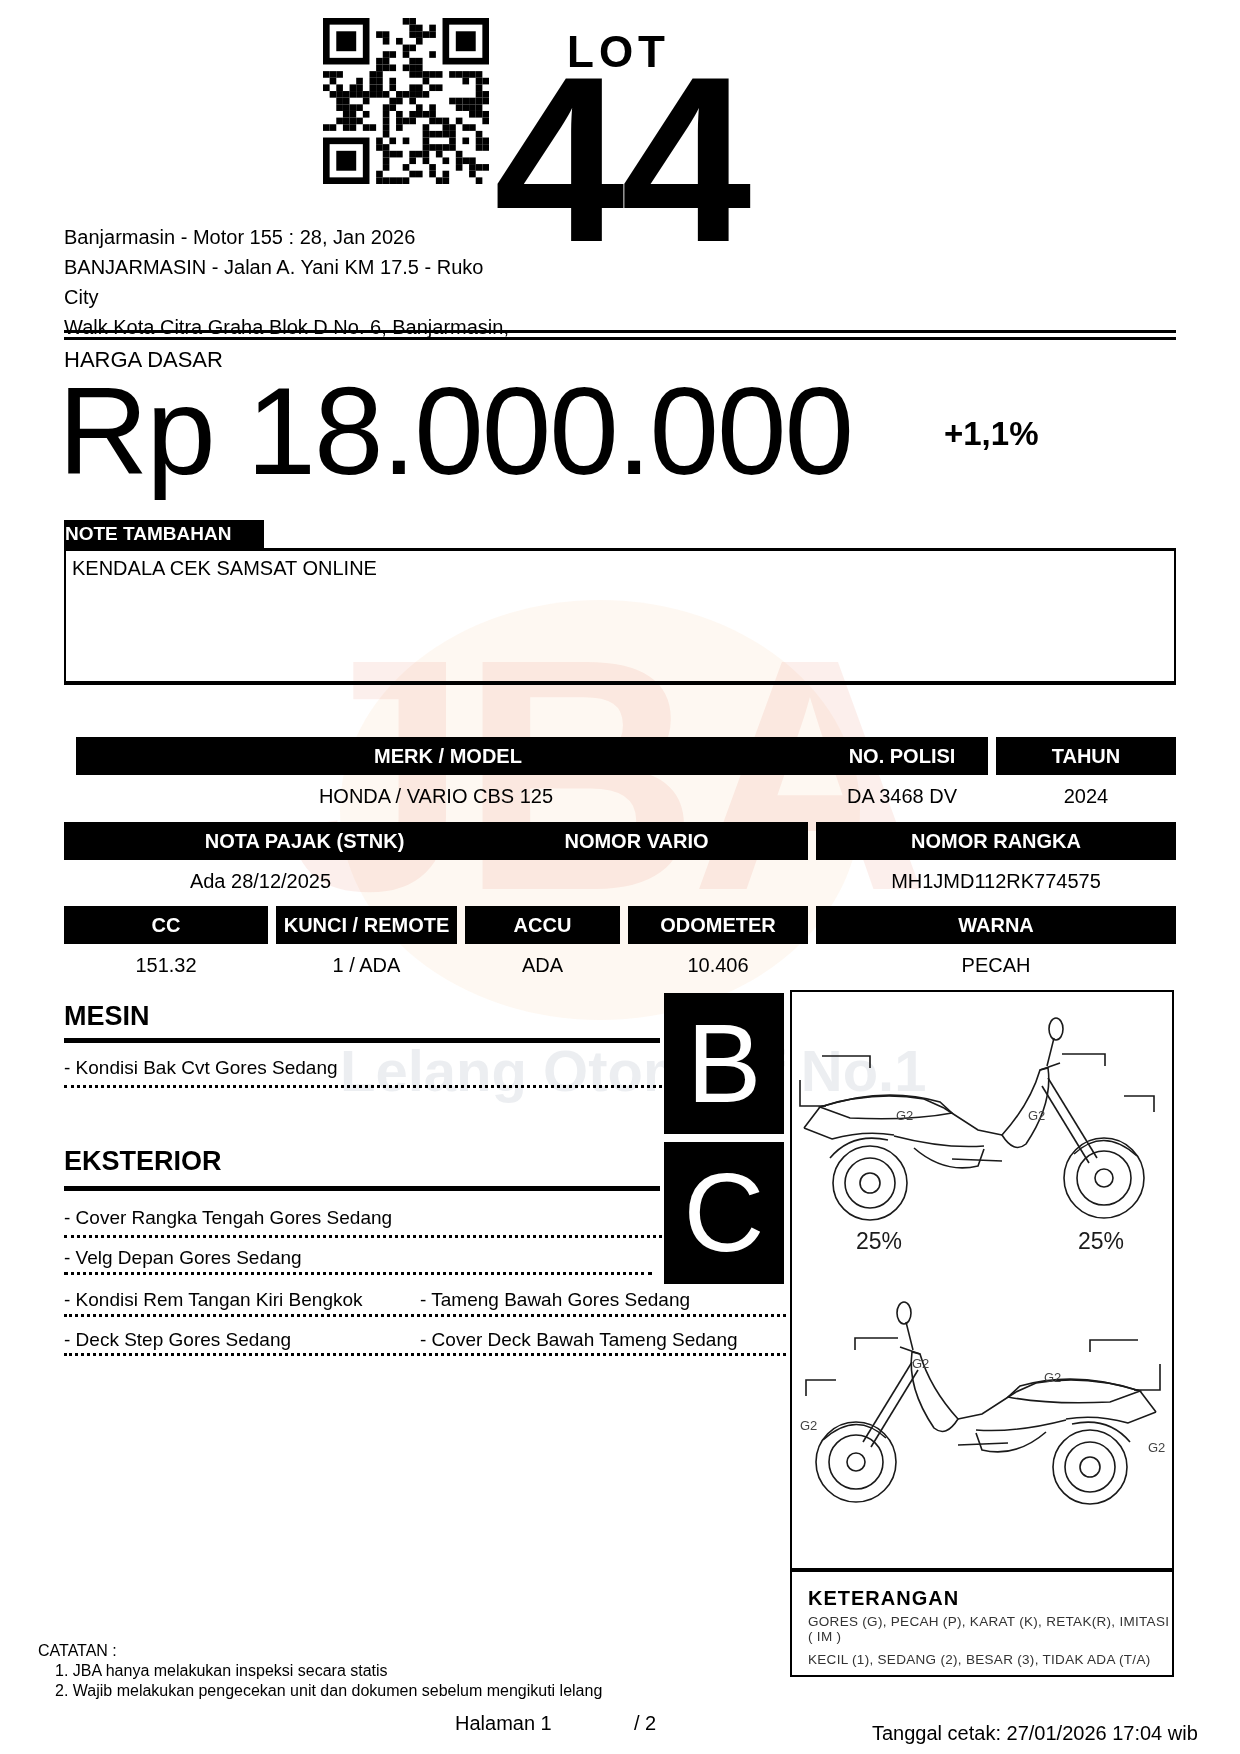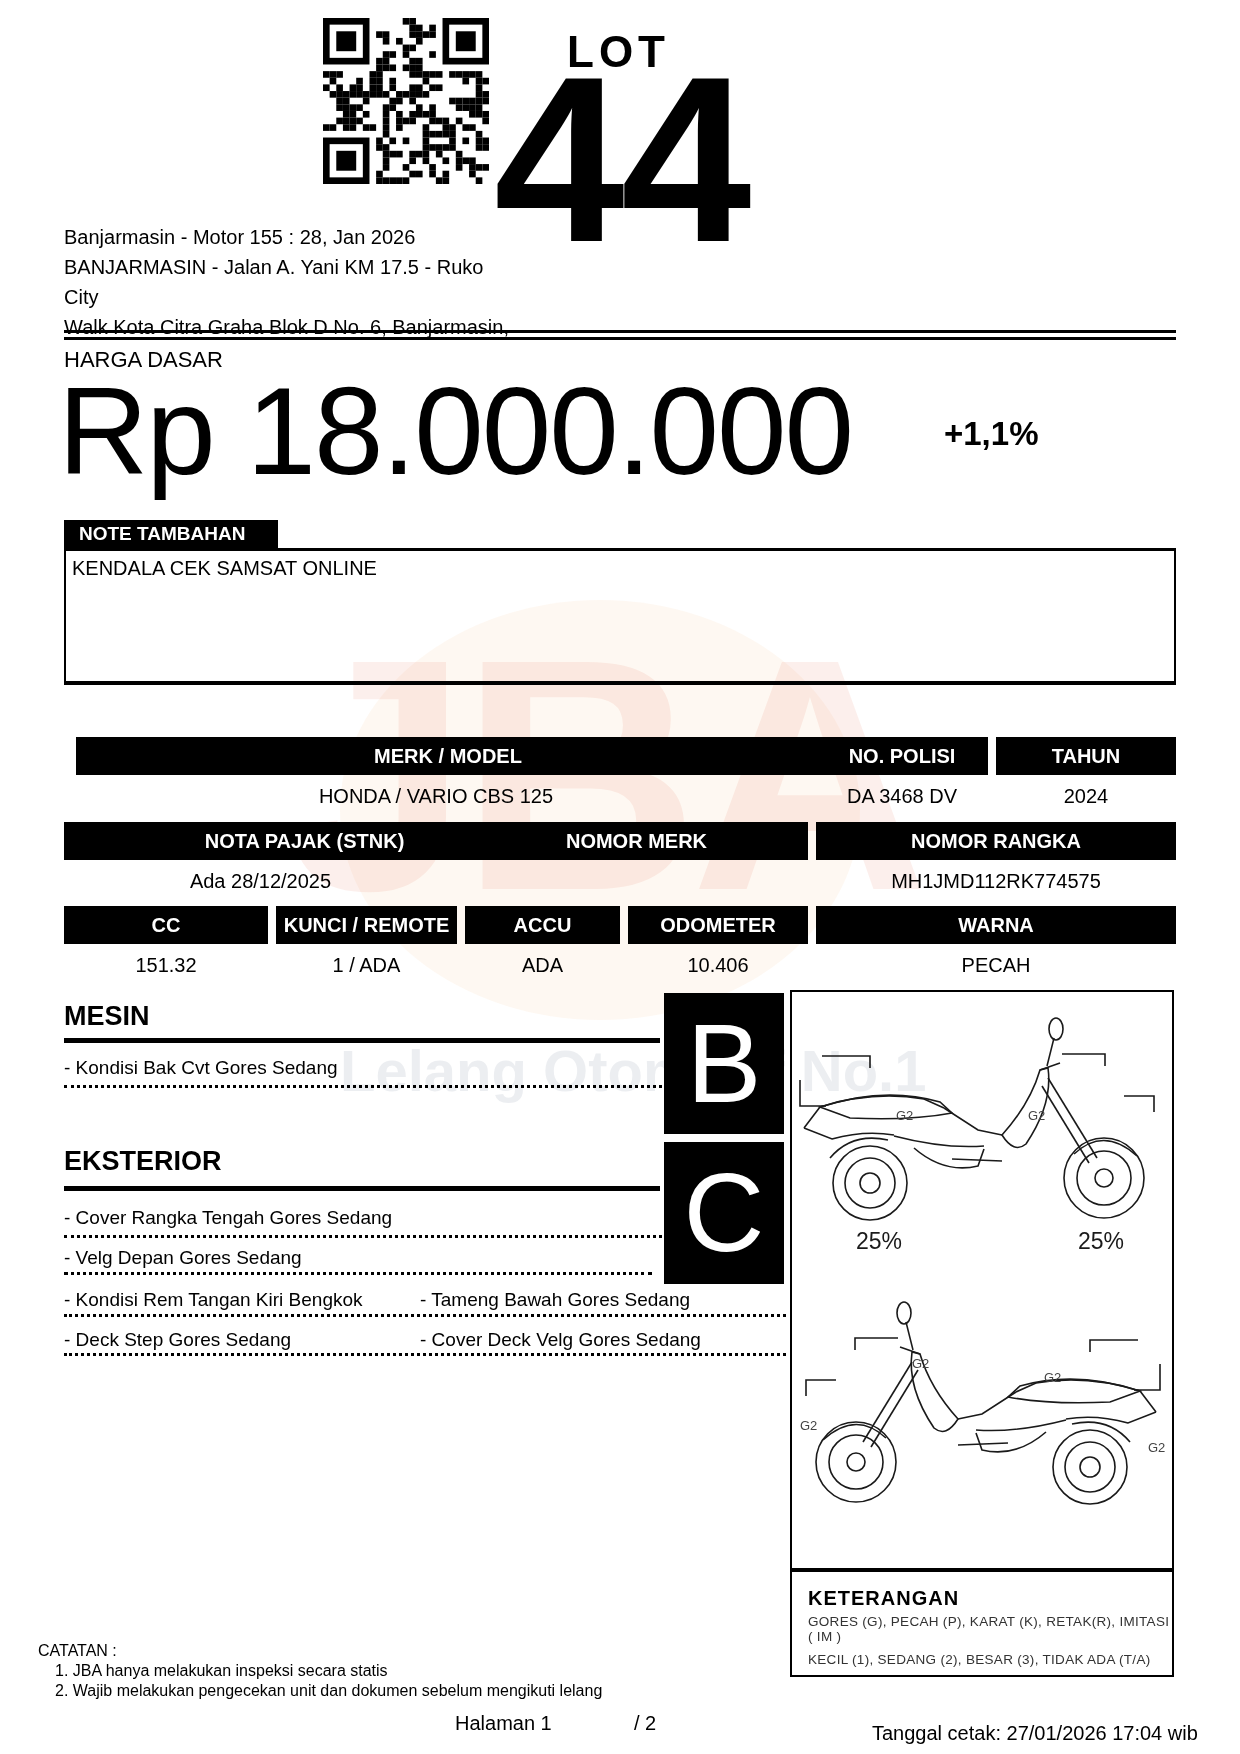--- a/index.html
+++ b/index.html
@@ -11,21 +11,21 @@
   .wm-tag{font-size:58px;font-weight:bold;color:rgba(100,112,140,0.12);line-height:1;}
   .wm-circle{width:520px;height:420px;border-radius:50%;background:rgba(245,150,70,0.07);}
   
   .lot-label{font-size:44px;font-weight:bold;letter-spacing:5px;line-height:1;}
   .lot-number{font-size:235px;font-weight:bold;line-height:235px;letter-spacing:-4px;}
   .venue{font-size:20px;line-height:30px;}
   .rule{border-top:3px solid #000;border-bottom:3px solid #000;height:4px;}
   .harga-label{font-size:22px;line-height:1.1;}
   .amount{font-size:125px;line-height:125px;letter-spacing:-2px;}
   .change{font-size:33px;font-weight:bold;}
-  .note-label{background:#000;color:#fff;font-size:19px;font-weight:bold;line-height:28px;height:28px;padding-left:15px;}
+  .note-label{background:#000;color:#fff;font-size:19px;font-weight:bold;line-height:28px;height:28px;padding-left:1px;}
   .note-box{border-top:3px solid #000;border-left:2px solid #000;border-right:2px solid #000;border-bottom:4px solid #000;}
   .note-text{font-size:20px;line-height:24px;padding:5px 0 0 6px;}
   
   .th{background:#000;color:#fff;font-weight:bold;font-size:20px;line-height:38px;height:38px;text-align:center;}
   .td{font-size:20px;line-height:36px;height:36px;text-align:center;}
   
   .sec{font-size:27px;font-weight:bold;line-height:1;}
   .sec-rule{border-top:5px solid #000;height:0;}
   .itm{font-size:19px;line-height:24px;}
   .dot{border-bottom:3px dotted #000;height:0;}
@@ -291,21 +291,21 @@
   </div>
 
   <div class="abs th" style="left:76px;top:737px;width:744px;">MERK / MODEL</div>
   <div class="abs th" style="left:816px;top:737px;width:172px;">NO. POLISI</div>
   <div class="abs th" style="left:996px;top:737px;width:180px;">TAHUN</div>
   <div class="abs td" style="left:64px;top:778px;width:744px;">HONDA / VARIO CBS 125</div>
   <div class="abs td" style="left:816px;top:778px;width:172px;">DA 3468 DV</div>
   <div class="abs td" style="left:996px;top:778px;width:180px;">2024</div>
 
   <div class="abs th" style="left:64px;top:822px;width:393px;padding-left:44px;">NOTA PAJAK (STNK)</div>
-  <div class="abs th" style="left:465px;top:822px;width:343px;">NOMOR MERK</div>
+  <div class="abs th" style="left:465px;top:822px;width:343px;">NOMOR VARIO</div>
   <div class="abs th" style="left:816px;top:822px;width:360px;">NOMOR RANGKA</div>
   <div class="abs td" style="left:64px;top:863px;width:393px;">Ada 28/12/2025</div>
   <div class="abs td" style="left:816px;top:863px;width:360px;">MH1JMD112RK774575</div>
 
   <div class="abs th" style="left:64px;top:906px;width:204px;">CC</div>
   <div class="abs th" style="left:276px;top:906px;width:181px;">KUNCI / REMOTE</div>
   <div class="abs th" style="left:465px;top:906px;width:155px;">ACCU</div>
   <div class="abs th" style="left:628px;top:906px;width:180px;">ODOMETER</div>
   <div class="abs th" style="left:816px;top:906px;width:360px;">WARNA</div>
   <div class="abs td" style="left:64px;top:947px;width:204px;">151.32</div>
@@ -323,21 +323,21 @@
   <div class="abs sec" style="left:64px;top:1148px;">EKSTERIOR</div>
   <div class="abs sec-rule" style="left:64px;top:1186px;width:596px;"></div>
   <div class="abs itm" style="left:64px;top:1206px;">- Cover Rangka Tengah Gores Sedang</div>
   <div class="abs dot" style="left:64px;top:1235px;width:598px;"></div>
   <div class="abs itm" style="left:64px;top:1246px;">- Velg Depan Gores Sedang</div>
   <div class="abs dot" style="left:64px;top:1272px;width:588px;"></div>
   <div class="abs itm" style="left:64px;top:1288px;">- Kondisi Rem Tangan Kiri Bengkok</div>
   <div class="abs itm" style="left:420px;top:1288px;">- Tameng Bawah Gores Sedang</div>
   <div class="abs dot" style="left:64px;top:1314px;width:722px;"></div>
   <div class="abs itm" style="left:64px;top:1328px;">- Deck Step Gores Sedang</div>
-  <div class="abs itm" style="left:420px;top:1328px;">- Cover Deck Velg Gores Sedang</div>
+  <div class="abs itm" style="left:420px;top:1328px;">- Cover Deck Bawah Tameng Sedang</div>
   <div class="abs dot" style="left:64px;top:1353px;width:722px;"></div>
   <div class="abs grade" style="left:664px;top:1142px;width:120px;height:142px;font-size:112px;line-height:142px;">C</div>
 
   <div class="abs dia-box" style="left:790px;top:990px;width:380px;height:578px;">
     <svg width="376" height="574" viewBox="0 0 376 574">
       <defs>
         <g id="scooter" stroke="#1a1a1a" fill="none" stroke-width="1.6">
           <circle cx="78" cy="175" r="37"></circle>
             <circle cx="78" cy="175" r="25"></circle>
             <circle cx="78" cy="175" r="10"></circle>

